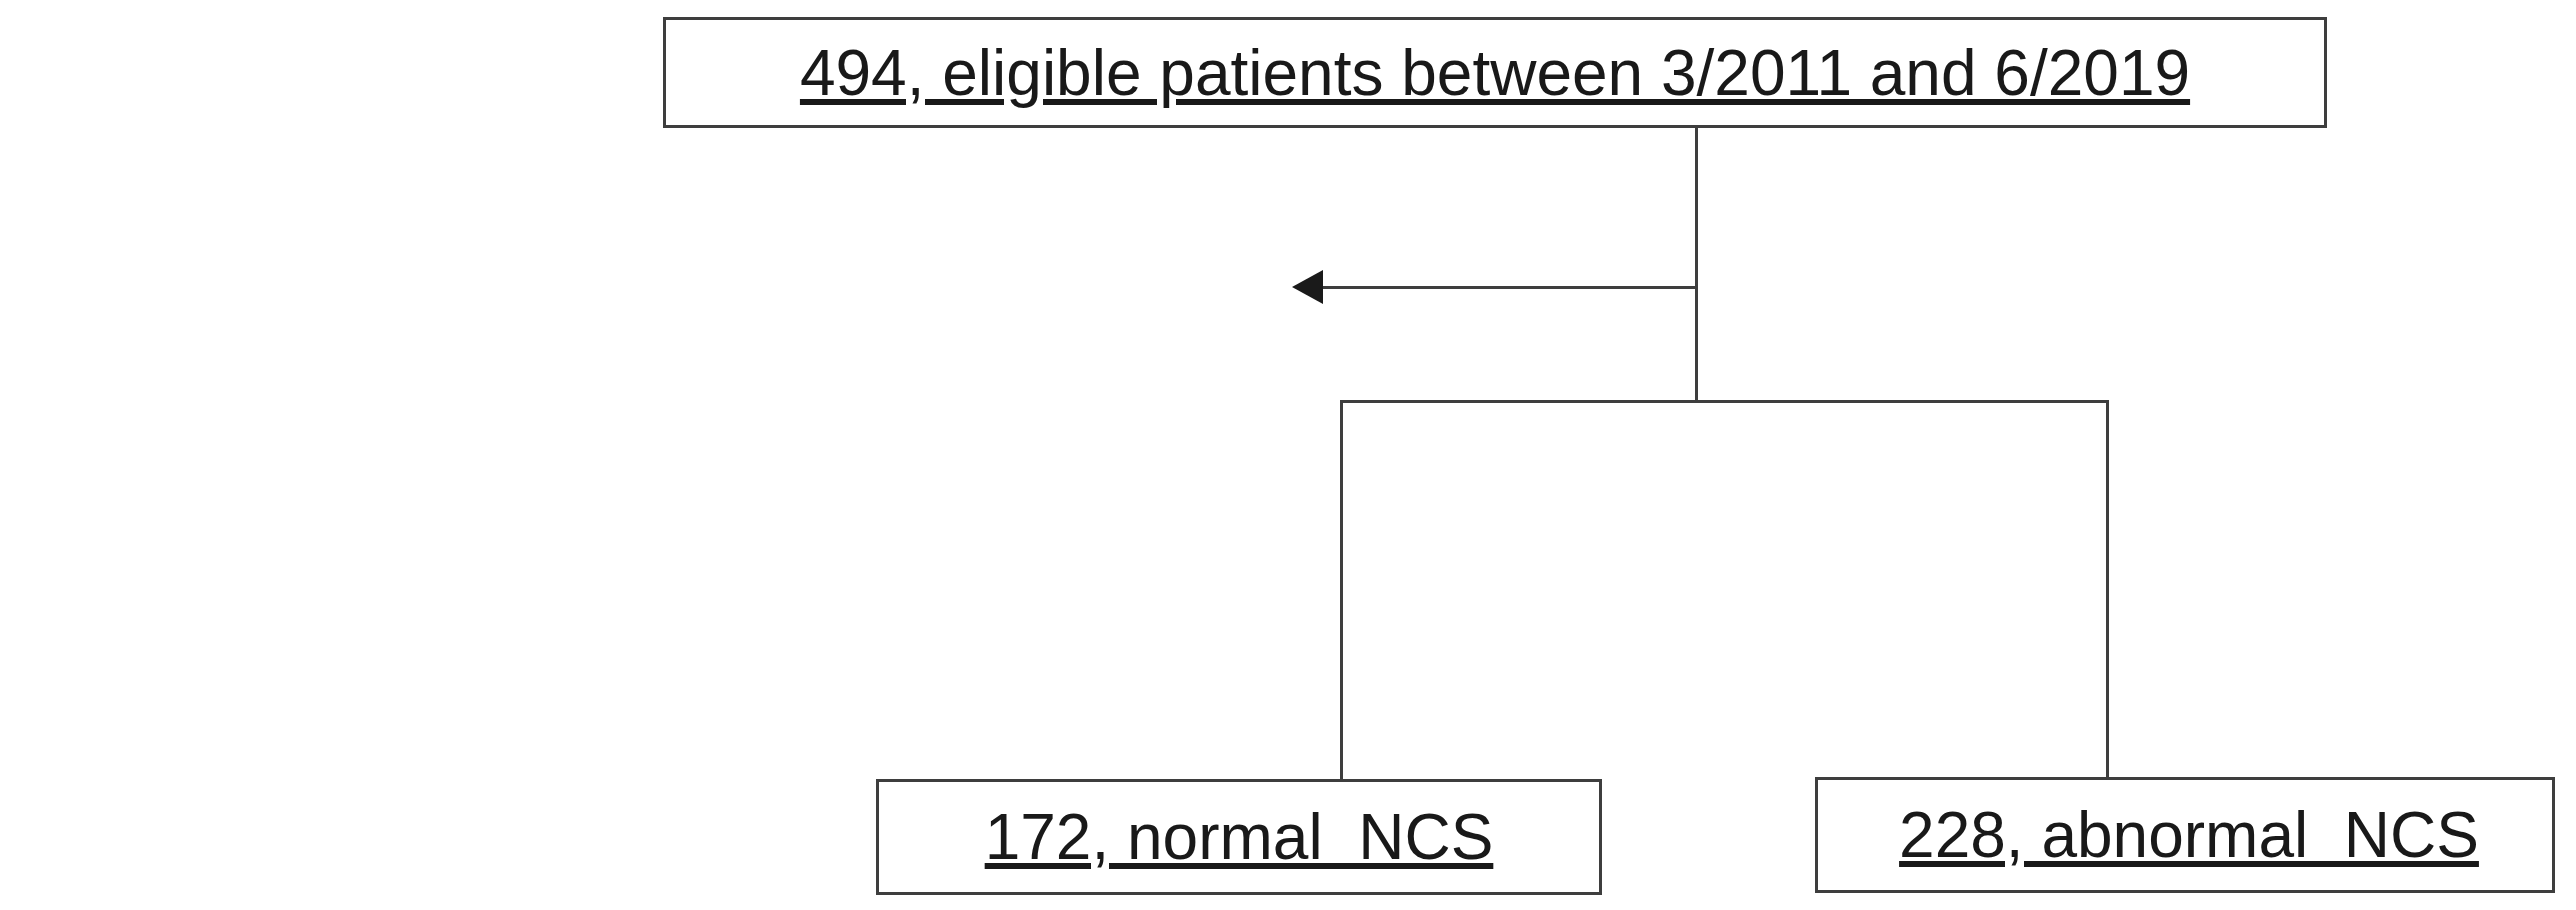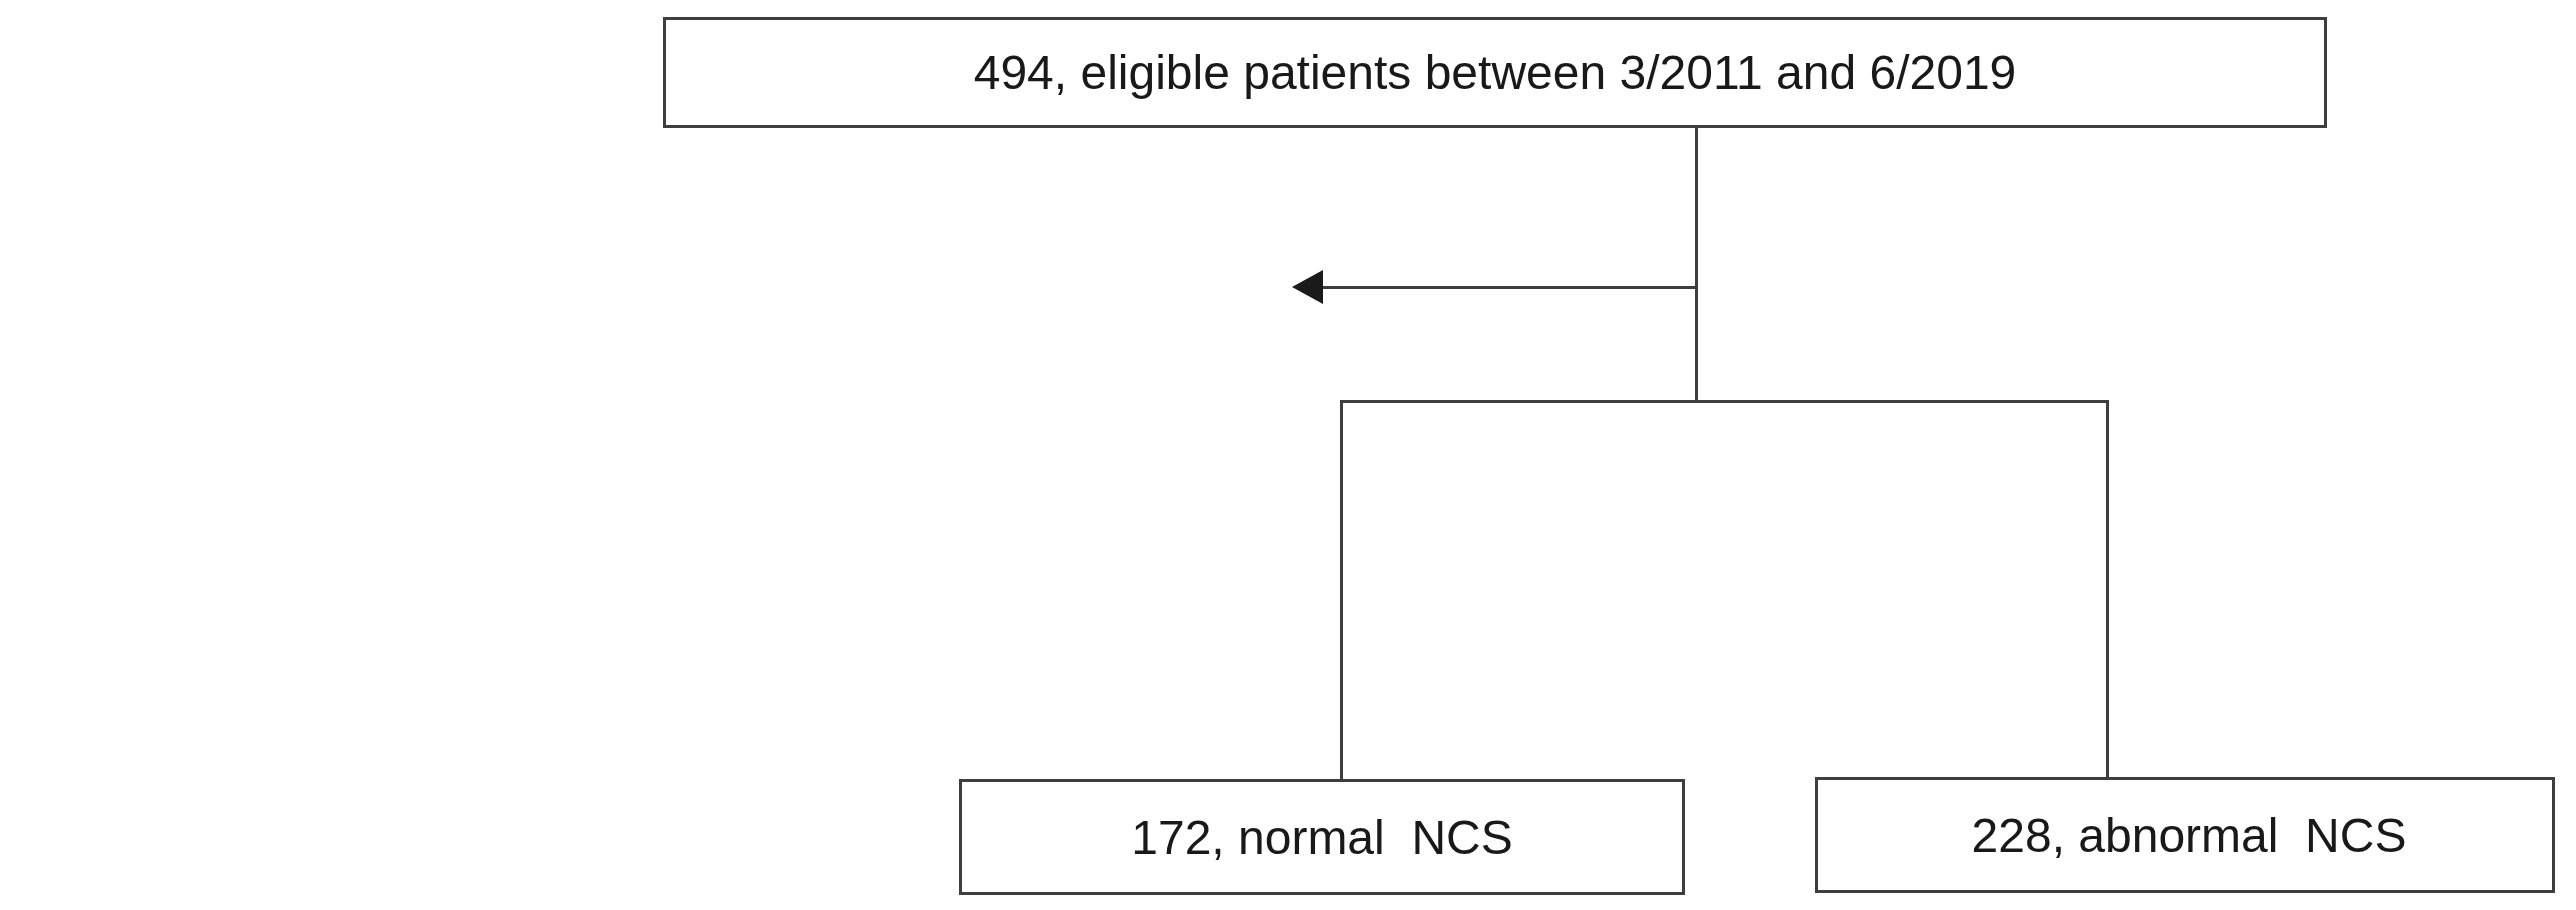--- a/index.html
+++ b/index.html
@@ -17,35 +17,36 @@
     height: 911px;
     background: var(--background);
     font-family: "Liberation Sans", sans-serif;
     color: var(--text);
     overflow: hidden;
   }
   .box {
     position: absolute;
     background: var(--box_bg);
     border: 3.4px solid var(--line);
-    font-size: 48px;
+    font-size: 64px;
     color: var(--text);
+    text-decoration: underline;
   }
   .center-box {
     display: flex;
     align-items: center;
     justify-content: center;
     text-align: center;
   }
   .center-box span { white-space: pre; }
   .eligible-box  { left: 663px;  top: 17px;  width: 1664px; height: 111px; }
   .excluded-box  { left: 23px;   top: 156px; width: 1270px; height: 348px;
                    padding: 6.8px 0 0 26px; line-height: 83px; }
   .excluded-box div { white-space: pre; }
-  .normal-box    { left: 959px; top: 779px; width: 726px;  height: 116px; }
+  .normal-box    { left: 876px; top: 779px; width: 726px;  height: 116px; }
   .abnormal-box  { left: 1815px; top: 777px; width: 740px;  height: 116px; padding-left: 8px; }
 
   .line { position: absolute; background: var(--line); }
   .main-vertical        { left: 1695px; top: 128px; width: 2.6px;   height: 273px; }
   .arrow-line           { left: 1321px; top: 286px; width: 376px; height: 2.6px; }
   .branch-horizontal    { left: 1340px; top: 400px; width: 769px; height: 2.6px; }
   .left-branch-vertical { left: 1340px; top: 400px; width: 2.6px;   height: 379px; }
   .right-branch-vertical{ left: 2106px; top: 400px; width: 2.6px;   height: 379px; }
 
   .arrowhead {

